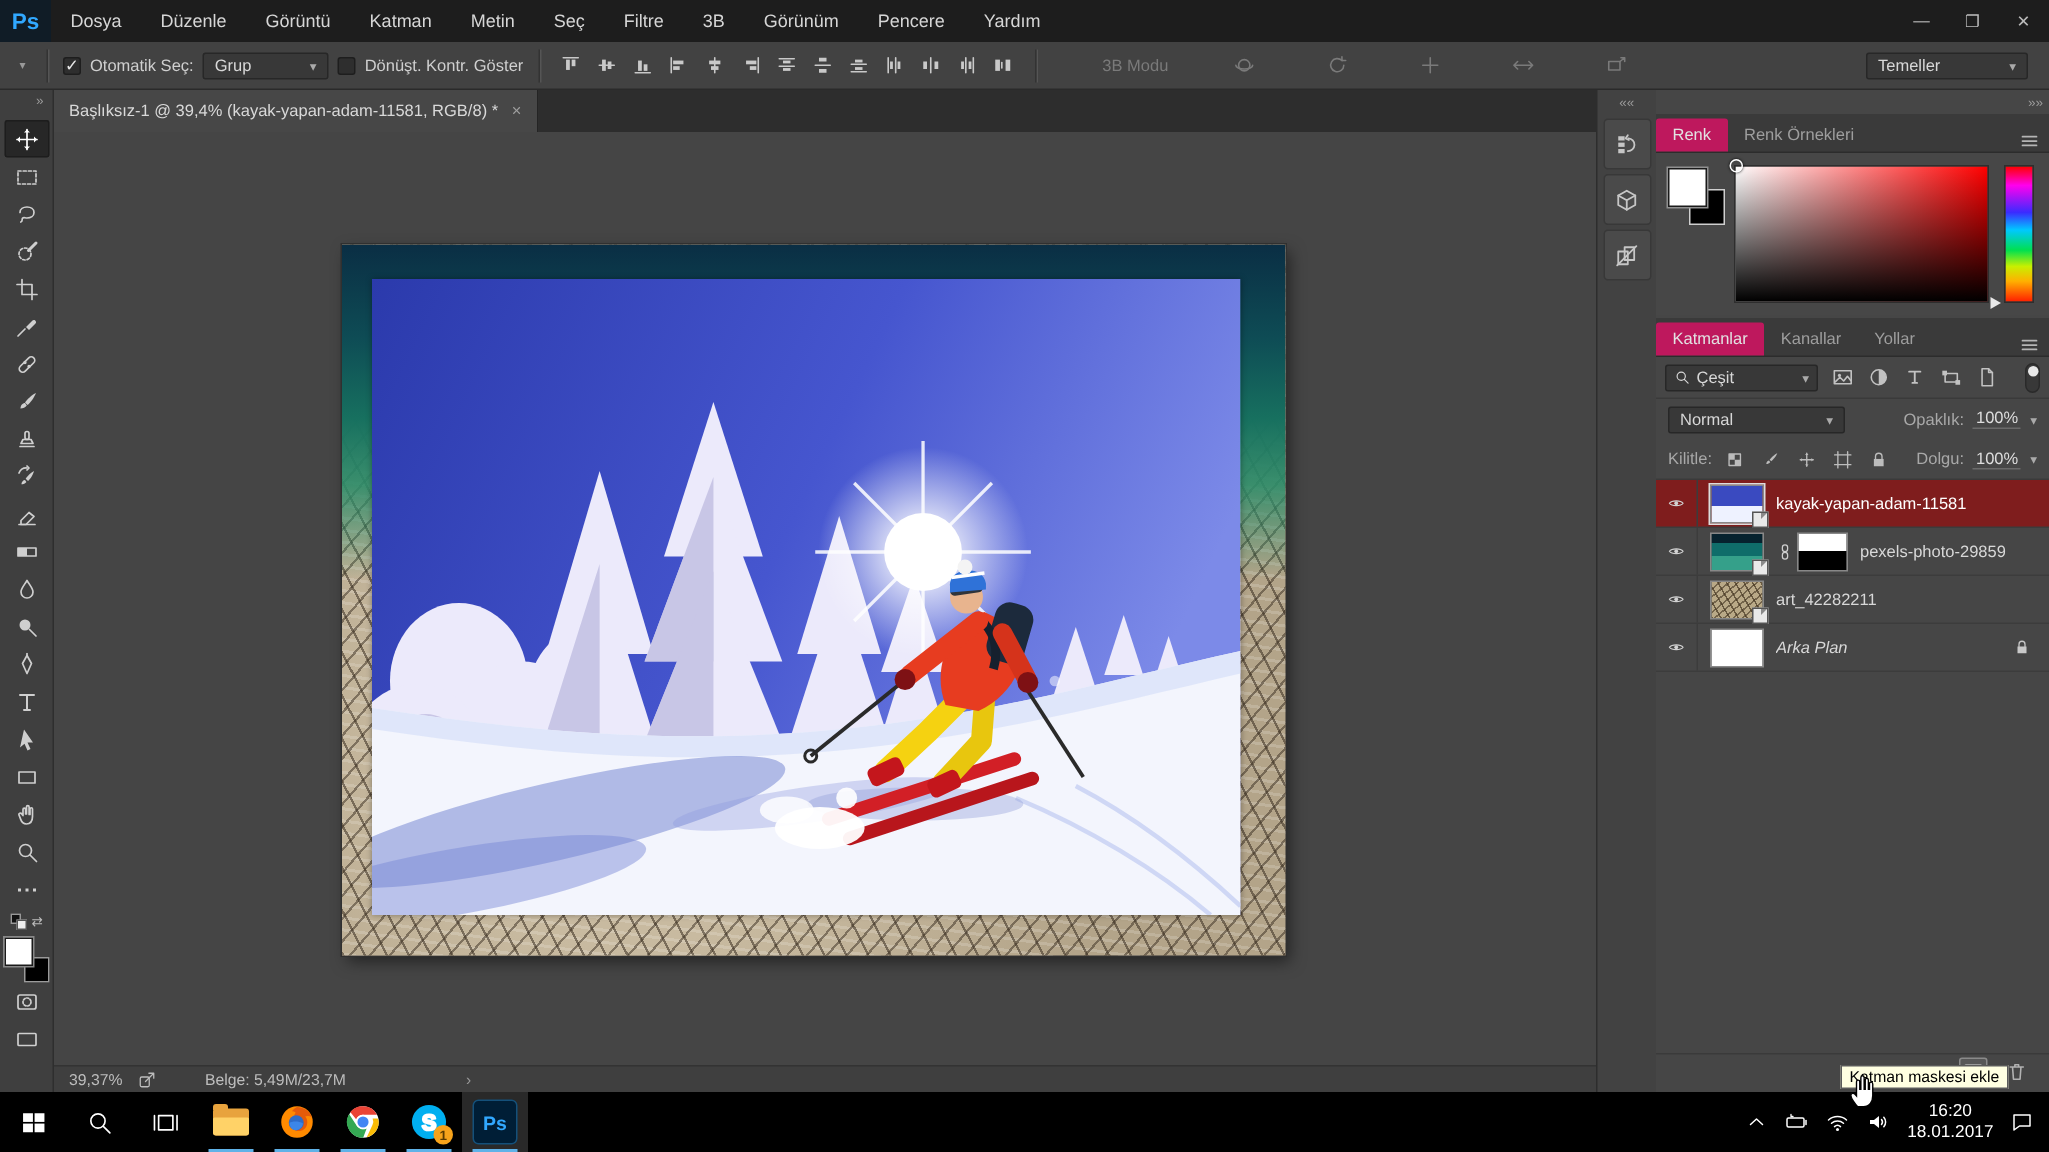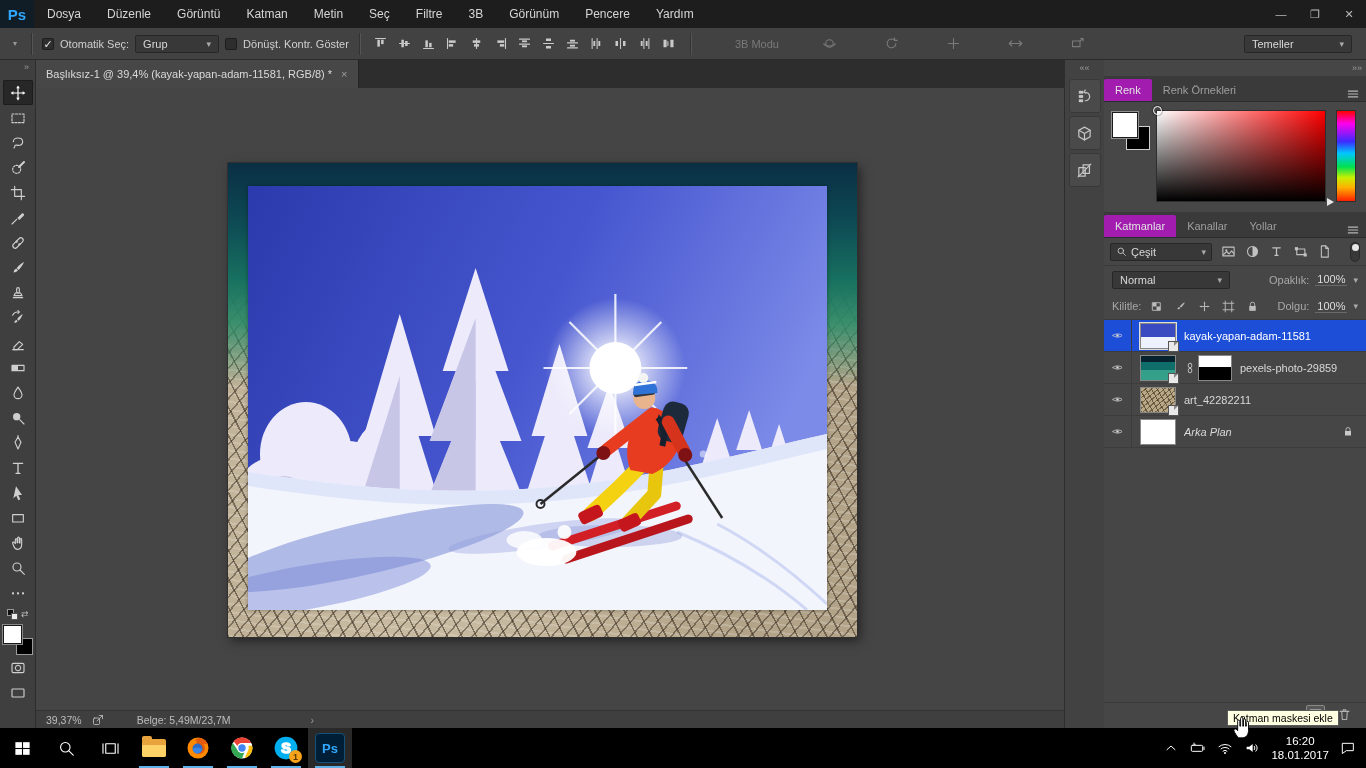--- a/index.html
+++ b/index.html
@@ -79,21 +79,21 @@
   #collapsed-strip { position:absolute; left:1064px; top:60px; width:40px; height:668px; background:#424242; border-left:1px solid #2d2d2d; }
   #collapse-l { color:#9a9a9a; font-size:9px; text-align:center; height:16px; line-height:16px; }
   .dockbtn { width:32px; height:34px; margin:3px auto; background:#4a4a4a; border:1px solid #383838; border-radius:3px;
     display:flex; align-items:center; justify-content:center; color:#c6c6c6; }
   .dockbtn .ic { width:17px; height:17px; }
 
   #panels { position:absolute; left:1104px; top:60px; width:262px; height:668px; background:#464646; }
   #collapse-r { position:absolute; right:4px; top:0; color:#9a9a9a; font-size:9px; height:16px; line-height:16px; }
   .ptabs { display:flex; align-items:flex-end; height:26px; background:#3a3a3a; border-bottom:1px solid #2c2c2c; }
   .ptab { padding:5px 11px; font-size:11px; color:#9e9e9e; }
-  .ptab.act { background:#a21caf; color:#e2e2e2; border-radius:2px 2px 0 0; }
+  .ptab.act { background:#be185d; color:#e2e2e2; border-radius:2px 2px 0 0; }
   .pmenu { margin-left:auto; margin-right:6px; color:#b5b5b5; }
   .pmenu .ic { width:14px; height:14px; }
 
   #color-panel { position:absolute; left:0; top:16px; width:262px; height:134px; }
   #color-body { position:relative; height:108px; background:#474747; }
   #cp-fg { position:absolute; left:8px; top:10px; width:26px; height:26px; background:#fff; border:1px solid #1a1a1a; box-shadow:0 0 0 1px #909090; z-index:2; }
   #cp-bg { position:absolute; left:22px; top:24px; width:24px; height:24px; background:#000; border:1px solid #cfcfcf; z-index:1; }
   #cp-field { position:absolute; left:52px; top:8px; width:170px; height:92px; border:1px solid #2e2e2e;
     background:linear-gradient(to bottom, rgba(0,0,0,0) 0%, #000 100%), linear-gradient(to right, #fff 0%, #f00 100%); }
   #cp-ring { position:absolute; left:-4px; top:-5px; width:9px; height:9px; border:1.5px solid #fff; border-radius:50%; box-shadow:0 0 2px #000; }
@@ -116,21 +116,21 @@
   #opacity-lbl, #fill-lbl, #lock-lbl { color:#a8a8a8; }
   .val { color:#ddd; border-bottom:1px solid #6a6a6a; padding:0 2px; }
   #lock-row { height:27px; gap:7px; padding:0 8px; border-bottom:1px solid #3a3a3a; }
   .l-ic { width:17px; height:17px; display:flex; align-items:center; justify-content:center; color:#bcbcbc; }
   .l-ic .ic { width:13px; height:13px; }
   #fill-grp { margin-left:auto; display:flex; gap:6px; align-items:center; }
   #op-grp { margin-left:auto; display:flex; gap:6px; align-items:center; }
 
   #layer-list { }
   .layer { display:flex; align-items:center; height:32px; border-bottom:1px solid #3c3c3c; font-size:11px; color:#d8d8d8; }
-  .layer.sel { background:#1d4ed8; color:#fff; }
+  .layer.sel { background:#7f1d1d; color:#fff; }
   .eye-cell { width:28px; align-self:stretch; display:flex; align-items:center; justify-content:center;
     border-right:1px solid #3c3c3c; color:#d2d2d2; }
   .eye-cell .ic { width:15px; height:11px; }
   .thumbwrap { position:relative; margin:0 8px 0 8px; width:36px; height:26px; flex:none; }
   .thumb { width:36px; height:26px; border:1px solid #888; }
   .layer.sel .thumb { outline:1px solid #ddd; }
   .sobadge { position:absolute; right:-3px; bottom:-3px; width:11px; height:11px; background:#e9e9e9; border:1px solid #555; }
   .sobadge::after{ content:""; position:absolute; right:0; top:0; border-left:4px solid #8a8a8a; border-bottom:4px solid transparent; }
   .chain { width:12px; color:#cfcfcf; margin-right:2px; }
   .chain .ic { width:12px; height:20px; }

